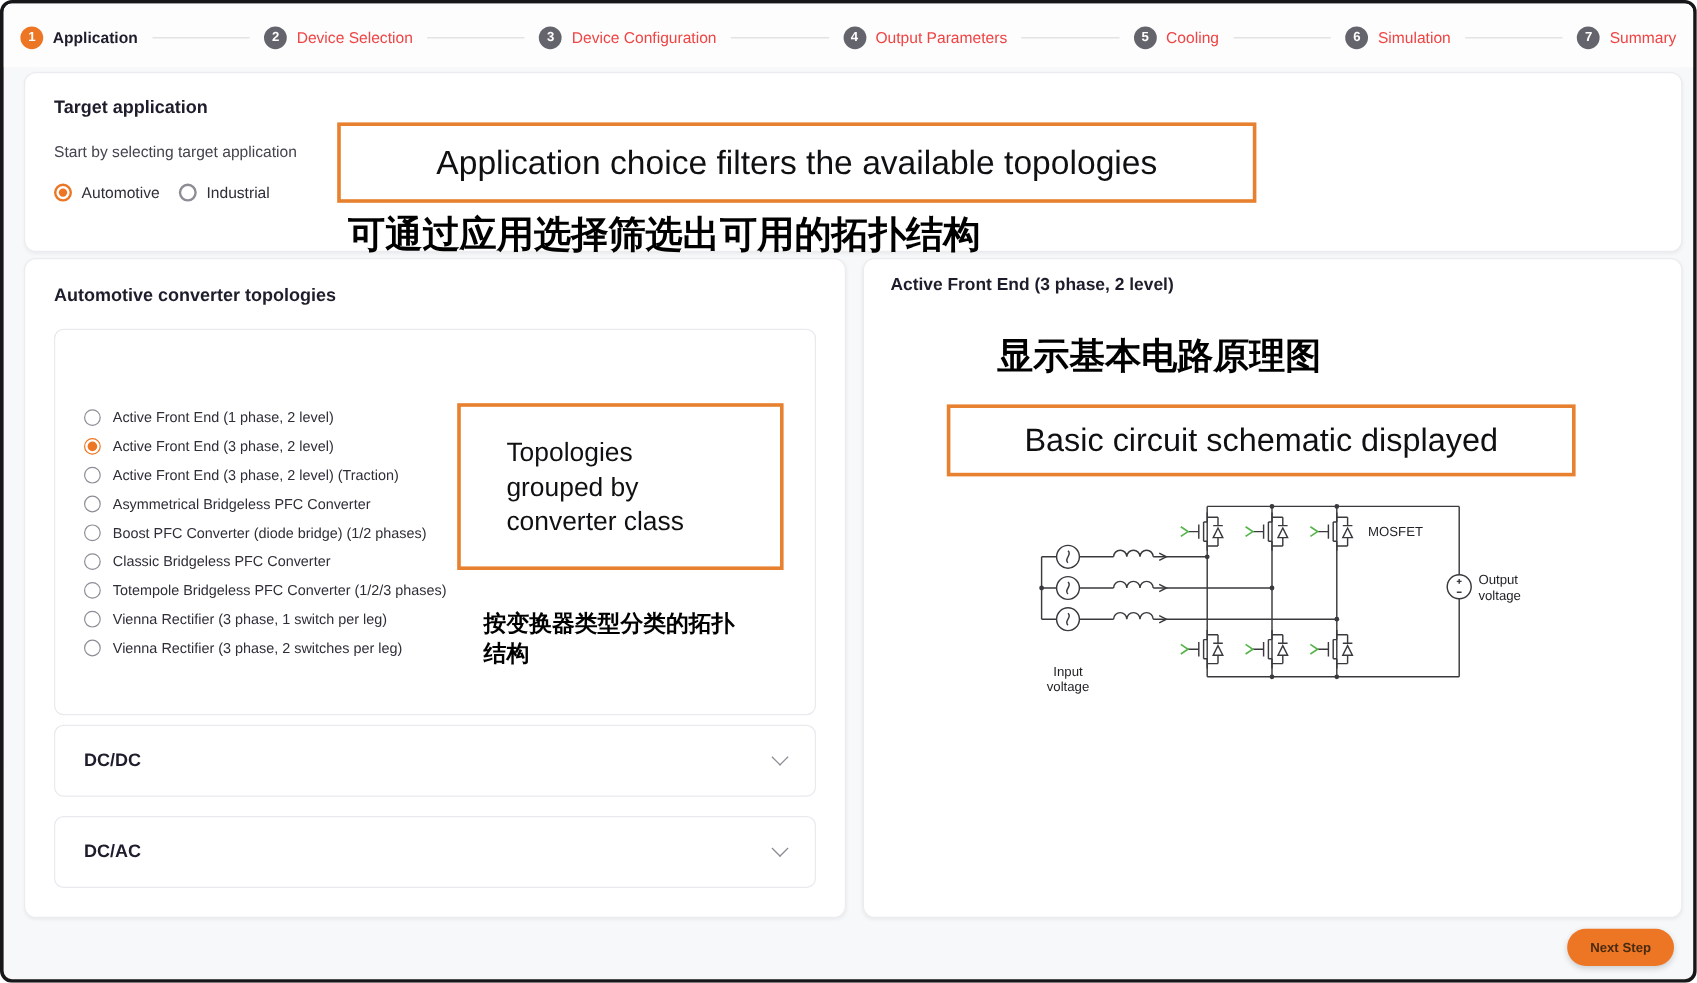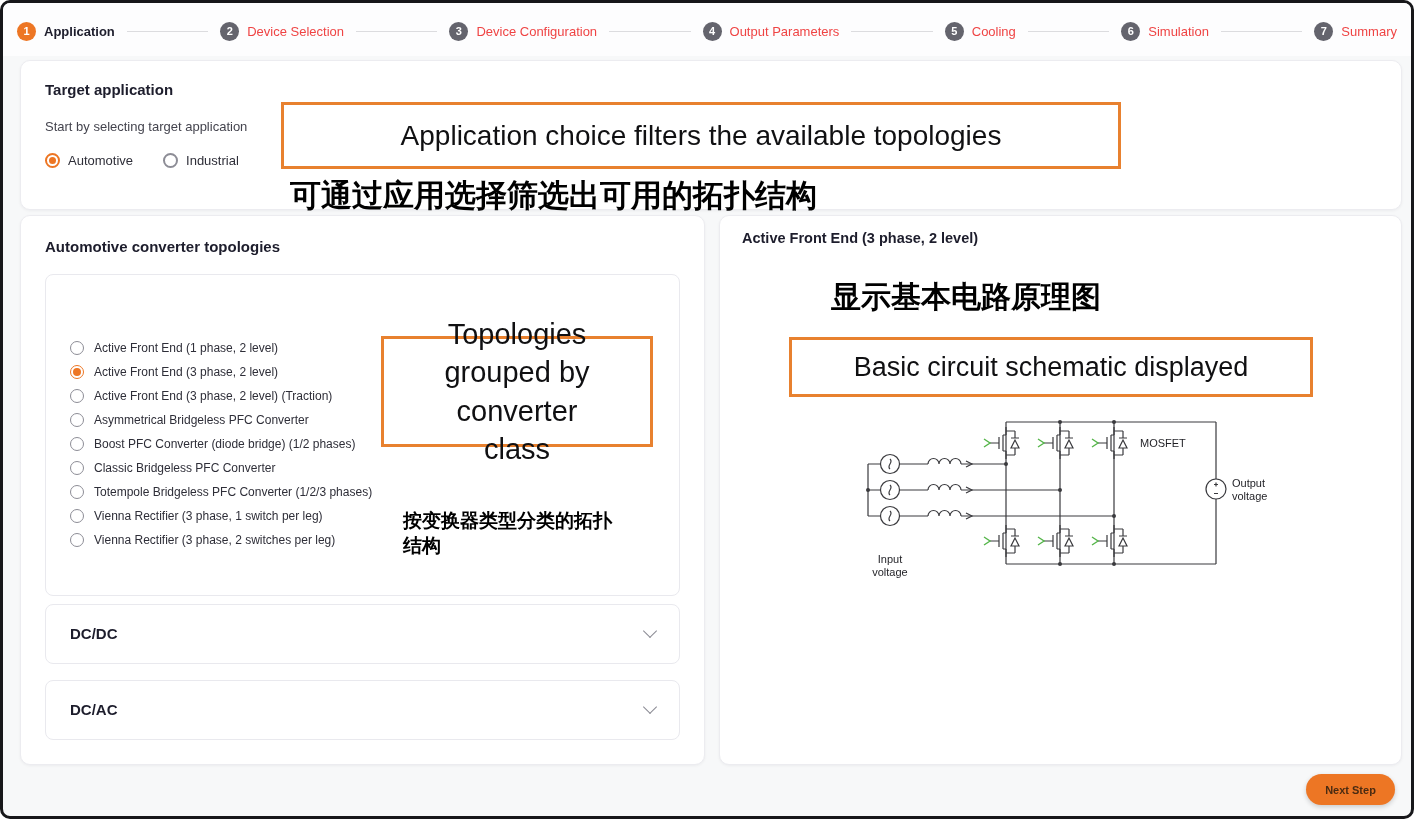--- a/index.html
+++ b/index.html
@@ -21,21 +21,21 @@
   
   .card{position:absolute;background:#fff;border:1px solid #ececf0;border-radius:10px;
     box-shadow:0 1px 3px rgba(20,20,30,.05);}
   #topCard{left:17px;top:57px;width:1380px;height:148px;}
   #leftCard{left:17px;top:212px;width:683px;height:548px;}
   #rightCard{left:716px;top:212px;width:681px;height:548px;}
   .section-title{position:absolute;font-size:15px;font-weight:700;color:#1d1d2c;}
   
   #topCard .section-title{left:24px;top:20px;}
   .subtitle{position:absolute;left:24px;top:58px;font-size:13px;color:#44444e;}
-  .radio-row{position:absolute;left:24px;top:92px;display:flex;gap:30px;}
+  .radio-row{position:absolute;left:24px;top:92px;display:flex;gap:16px;}
   .radio-option{display:flex;align-items:center;gap:8px;font-size:13px;color:#2e2e38;cursor:pointer;}
   .radio{width:15px;height:15px;border-radius:50%;border:2px solid #8d8d96;box-sizing:border-box;
     position:relative;background:#fff;flex:0 0 auto;}
   .radio.selected{border-color:var(--accent,#ED7624);}
   .radio.selected::after{content:"";position:absolute;inset:2px;border-radius:50%;background:var(--accent,#ED7624);}
   
   #leftCard .section-title{left:24px;top:22px;}
   .acc{position:absolute;left:24px;background:#fff;border:1px solid #e9e9ee;border-radius:8px;}
   #accACDC{top:58px;width:633px;height:320px;}
   #accDCDC{top:388px;width:633px;height:58px;}
@@ -52,22 +52,22 @@
   
   #rightCard .section-title{left:22px;top:14px;font-size:14.5px;}
   .schematic{position:absolute;left:128px;top:198px;width:470px;height:185px;}
   .wire{stroke:#3a3a3e;stroke-width:1.2;fill:none;}
   .gate-arrow{stroke:var(--gate-green,#55B54A);stroke-width:1.4;fill:none;}
   .dot{fill:#3a3a3e;}
   .sch-text{font-size:11px;fill:#1f1f24;font-family:"Liberation Sans",sans-serif;}
   
   .ann-box{position:absolute;background:#fff;border:3px solid var(--annotation-border,#E8812F);
     display:flex;align-items:center;justify-content:center;color:#101012;z-index:6;box-sizing:border-box;}
-  #annApp{left:278px;top:99px;width:840px;height:67px;font-size:28px;}
-  #annGrouped{left:378px;top:333px;width:272px;height:111px;font-size:29px;text-align:center;line-height:1.32;}
+  #annApp{left:278px;top:99px;width:766px;height:67px;font-size:28px;}
+  #annGrouped{left:378px;top:333px;width:272px;height:139px;font-size:22px;line-height:1.32;}
   #annGrouped .inner{width:190px;}
   #annSchematic{left:786px;top:334px;width:524px;height:60px;font-size:27px;}
   .zh{position:absolute;color:#000;font-weight:600;z-index:6;font-family:"Liberation Sans",sans-serif;}
   #zhApp{left:287px;top:172px;font-size:31px;}
   #zhGrouped{left:400px;top:506px;width:212px;font-size:19px;line-height:1.3;}
   #zhSchematic{left:828px;top:274px;font-size:30px;}
   
   #nextBtn{position:absolute;left:1303px;top:771px;width:89px;height:31px;border-radius:16px;
     background:var(--accent,#ED7624);color:var(--accent-dark-text,#4A2B12);font-size:11px;font-weight:700;
     display:flex;align-items:center;justify-content:center;border:none;cursor:pointer;

